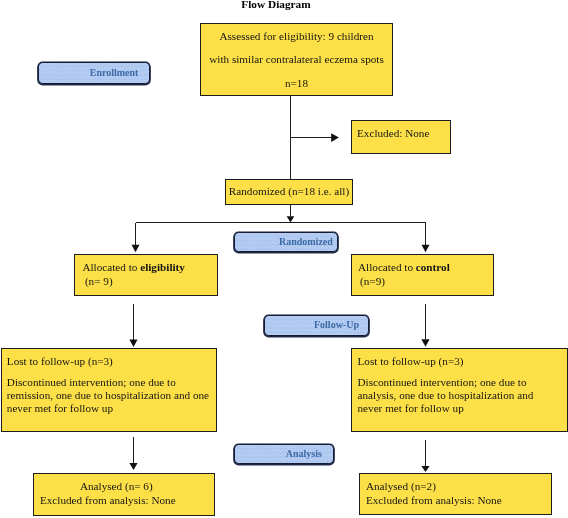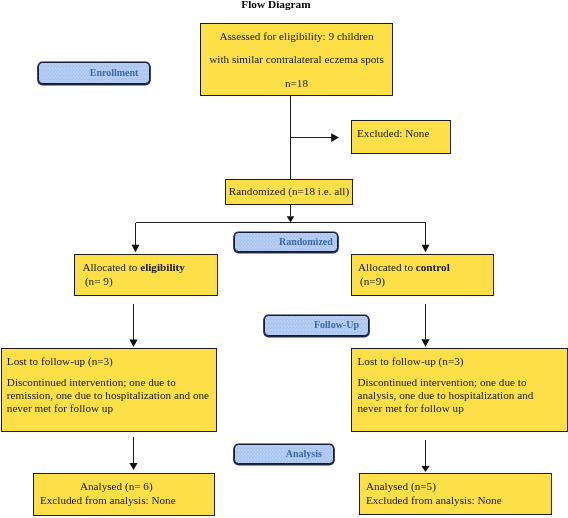--- a/index.html
+++ b/index.html
@@ -99,17 +99,17 @@
     <div class="ln" style="left:6px;top:39.5px;">analysis, one due to hospitalization and</div>
     <div class="ln" style="left:6px;top:52.5px;">never met for follow up</div>
   </div>
 
   <div class="node" style="left:33px;top:473px;width:182px;height:42.5px;">
     <div class="ln" style="left:5.9px;top:6px;margin-left:40px;">Analysed (n= 6)</div>
     <div class="ln" style="left:5.9px;top:20.2px;">Excluded from analysis: None</div>
   </div>
 
   <div class="node" style="left:358.5px;top:473px;width:193px;height:41.5px;">
-    <div class="ln" style="left:6.4px;top:6px;">Analysed (n=5)</div>
+    <div class="ln" style="left:6.4px;top:6px;">Analysed (n=2)</div>
     <div class="ln" style="left:6.4px;top:20.2px;">Excluded from analysis: None</div>
   </div>
 
 </div>
 
 </body></html>

